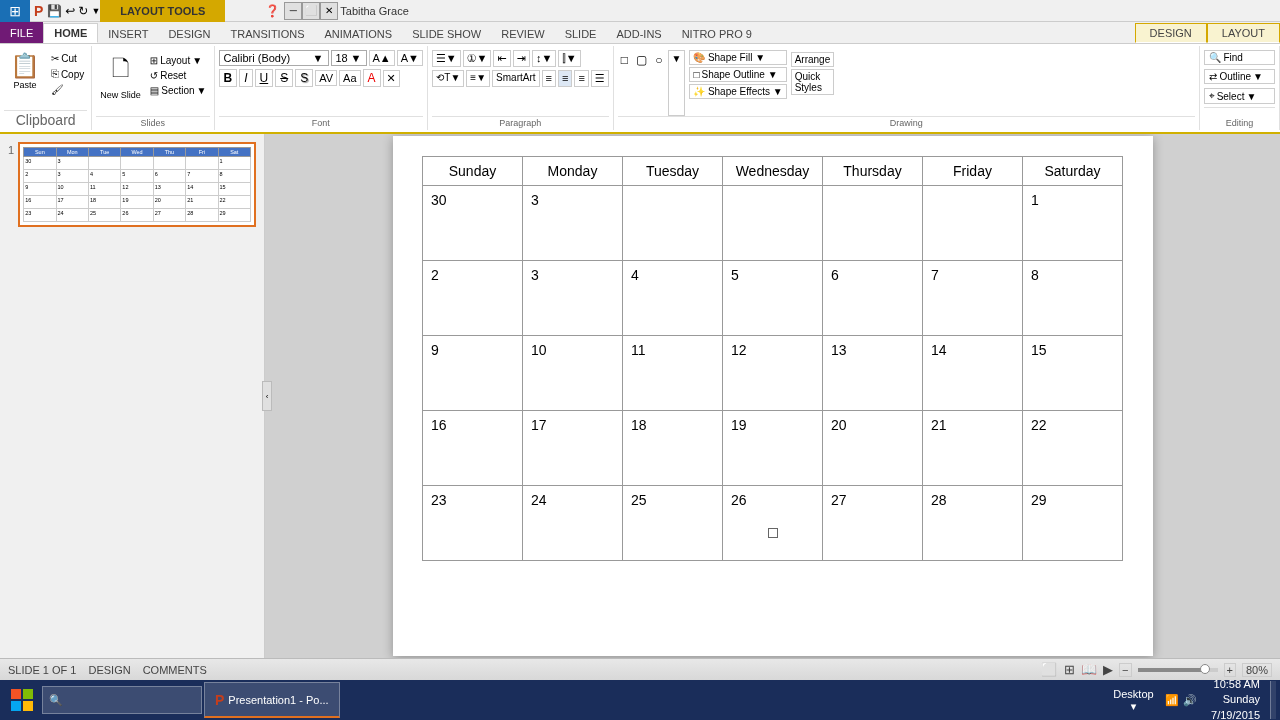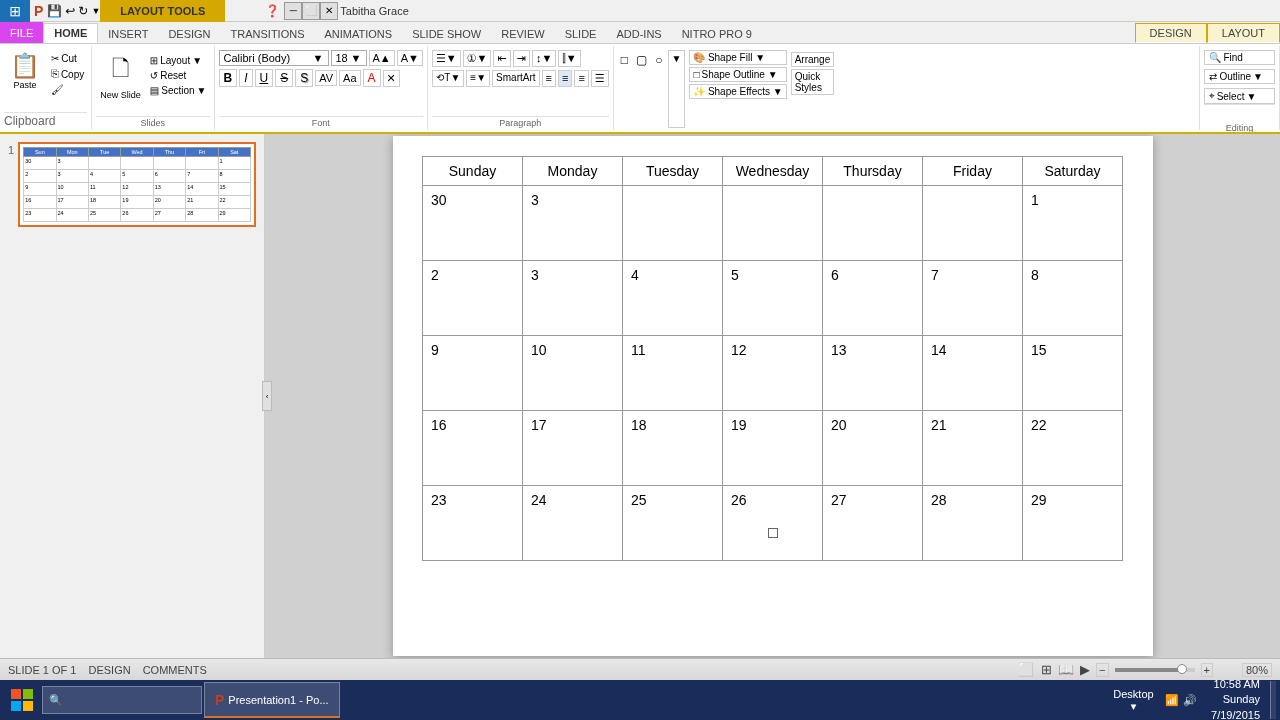--- a/index.html
+++ b/index.html
@@ -50,21 +50,21 @@
 
     <div style="font-size:12px; margin-right:4px; cursor:pointer;">❓</div>
     <div style="width:18px; height:18px; border:1px solid #999; background:#e0e0e0; display:flex; align-items:center; justify-content:center; font-size:10px; cursor:pointer;">─</div>
     <div style="width:18px; height:18px; border:1px solid #999; background:#e0e0e0; display:flex; align-items:center; justify-content:center; font-size:10px; cursor:pointer;">⬜</div>
     <div style="width:18px; height:18px; border:1px solid #999; background:#e0e0e0; display:flex; align-items:center; justify-content:center; font-size:10px; cursor:pointer; margin-right:2px;">✕</div>
 
     <div style="font-size:11px; color:#333; margin-right:8px;">Tabitha Grace</div>
   </div>
 
   <div style="height:22px; background:#f0f0f0; display:flex; align-items:flex-end; border-bottom:1px solid #ccc;">
-    <div style="padding:3px 10px; font-size:11px; background:#d946ef; color:white; cursor:pointer; height:100%; display:flex; align-items:center;">FILE</div>
+    <div style="padding:3px 10px; font-size:11px; background:#701a75; color:white; cursor:pointer; height:100%; display:flex; align-items:center;">FILE</div>
     <div style="padding:3px 10px; font-size:11px; background:white; border:1px solid #d0d0d0; border-bottom:1px solid white; color:#333; font-weight:bold; cursor:pointer;">HOME</div>
     <div style="padding:3px 10px; font-size:11px; cursor:pointer; color:#444;">INSERT</div>
     <div style="padding:3px 10px; font-size:11px; cursor:pointer; color:#444;">DESIGN</div>
     <div style="padding:3px 10px; font-size:11px; cursor:pointer; color:#444;">TRANSITIONS</div>
     <div style="padding:3px 10px; font-size:11px; cursor:pointer; color:#444;">ANIMATIONS</div>
     <div style="padding:3px 10px; font-size:11px; cursor:pointer; color:#444;">SLIDE SHOW</div>
     <div style="padding:3px 10px; font-size:11px; cursor:pointer; color:#444;">REVIEW</div>
     <div style="padding:3px 10px; font-size:11px; cursor:pointer; color:#444;">SLIDE</div>
     <div style="padding:3px 10px; font-size:11px; cursor:pointer; color:#444;">ADD-INS</div>
     <div style="padding:3px 10px; font-size:11px; cursor:pointer; color:#444;">NITRO PRO 9</div>
@@ -83,21 +83,21 @@
           <span style="font-size:9px;">Paste</span>
         </div>
         <div style="display:flex; flex-direction:column; gap:2px; padding-top:2px;">
           <div style="display:flex; align-items:center; gap:2px; padding:1px 3px; cursor:pointer; font-size:10px;"><span>✂</span> Cut</div>
           <div style="display:flex; align-items:center; gap:2px; padding:1px 3px; cursor:pointer; font-size:10px;"><span>⎘</span> Copy</div>
           <div style="display:flex; align-items:center; gap:2px; padding:1px 3px; cursor:pointer; font-size:10px;">
               <span>🖌</span>
             </div>
         </div>
       </div>
-      <div style="font-size:12px; color:#666; border-top:1px solid #e0e0e0; padding-top:1px;">Clipboard</div>
+      <div style="font-size:14px; color:#666; text-align:center; border-top:1px solid #e0e0e0; padding-top:1px;">Clipboard</div>
     </div>
 
     <div style="display:flex; flex-direction:column; border-right:1px solid #e0e0e0; padding:2px 4px;">
       <div style="display:flex; gap:2px; flex:1; align-items:flex-start; padding-top:2px;">
         <div style="display:flex; flex-direction:column; align-items:center; padding:2px 4px; cursor:pointer;">
           <span style="font-size:22px;">🗋</span>
           <span style="font-size:9px; text-align:center;">New
 Slide</span>
         </div>
         <div style="display:flex; flex-direction:column; gap:2px; padding-top:4px;">
@@ -176,32 +176,33 @@
         <div style="display:flex; flex-direction:column; gap:2px;">
           <div style="font-size:10px; cursor:pointer; padding:1px 3px; border:1px solid #ccc; display:flex; align-items:center; gap:2px;"><span>🎨</span> Shape Fill ▼</div>
           <div style="font-size:10px; cursor:pointer; padding:1px 3px; border:1px solid #ccc; display:flex; align-items:center; gap:2px;"><span>□</span> Shape Outline ▼</div>
           <div style="font-size:10px; cursor:pointer; padding:1px 3px; border:1px solid #ccc; display:flex; align-items:center; gap:2px;"><span>✨</span> Shape Effects ▼</div>
         </div>
         <div style="display:flex; flex-direction:column; gap:2px; padding-top:2px;">
           <div style="font-size:10px; cursor:pointer; padding:1px 3px; border:1px solid #ccc;">Arrange</div>
           <div style="font-size:10px; cursor:pointer; padding:1px 3px; border:1px solid #ccc;">Quick<br>Styles</div>
         </div>
       </div>
+      <div style="font-size:9px; color:#666; text-align:center; border-top:1px solid #e0e0e0; padding-top:1px;">Drawing</div>
     </div>
 
     <div style="display:flex; flex-direction:column; border-right:1px solid #e0e0e0; padding:2px 4px; min-width:80px;">
       <div style="display:flex; flex-direction:column; gap:4px; flex:1; padding-top:2px;">
         <div style="font-size:10px; cursor:pointer; padding:1px 4px; border:1px solid #ccc; display:flex; align-items:center; gap:2px;">
             <span>🔍</span>
             <span>Find</span>
           </div>
         <div style="font-size:10px; cursor:pointer; padding:1px 4px; border:1px solid #ccc; display:flex; align-items:center; gap:2px;"><span>⇄</span><span>Outline</span> ▼</div>
         <div style="font-size:10px; cursor:pointer; padding:1px 4px; border:1px solid #ccc; display:flex; align-items:center; gap:2px;"><span>⌖</span><span>Select</span> ▼</div>
       </div>
-      <div style="font-size:9px; color:#666; text-align:center; border-top:1px solid #e0e0e0; padding-top:18px;">Editing</div>
+      <div style="font-size:9px; color:#666; text-align:center; border-top:1px solid #e0e0e0; padding-top:10px;">Editing</div>
     </div>
 
   </div>
 
   <div style="display:flex; flex:1; height:calc(720px - 22px - 22px - 90px - 22px - 40px);">
 
     <div style="width:265px; background:#f0f0f0; border-right:1px solid #ccc; padding:8px; position:relative;">
       <div style="display:flex; gap:4px; align-items:flex-start;">
         <span style="font-size:11px; color:#666; padding-top:2px;">1</span>
         <div style="background:white; border:2px solid #e07020; padding:3px; flex:1;">
@@ -350,21 +351,21 @@
       <div style="cursor:pointer; font-size:13px;">⬜</div>
       <div style="cursor:pointer; font-size:13px;">⊞</div>
       <div style="cursor:pointer; font-size:13px;">📖</div>
       <div style="cursor:pointer; font-size:13px;">▶</div>
       <div style="cursor:pointer; font-size:11px; border:1px solid #ccc; padding:0 2px;">−</div>
       <div style="width:80px; height:4px; background:#ccc; position:relative; cursor:pointer;">
         <div style="height:4px; background:#888; width:80%;"></div>
         <div style="position:absolute; top:-4px; left:78%; width:10px; height:10px; background:white; border:1px solid #888; border-radius:50%; cursor:pointer;"></div>
       </div>
       <div style="cursor:pointer; font-size:11px; border:1px solid #ccc; padding:0 2px;">+</div>
-      <div style="cursor:pointer; font-size:11px; border:1px solid #ccc; padding:0 3px;margin-left:23px;">80%</div>
+      <div style="cursor:pointer; font-size:11px; border:1px solid #ccc; padding:0 3px;">80%</div>
     </div>
   </div>
 
   <div style="height:40px; background:rgba(10,30,80,0.92); display:flex; align-items:center; padding:0 4px; gap:2px;">
     <div style="width:36px; height:38px; display:flex; align-items:center; justify-content:center; font-size:20px; cursor:pointer;">
       <svg width="22" height="22" viewBox="0 0 22 22">
         <rect x="0" y="0" width="10" height="10" fill="#f35325"></rect>
         <rect x="12" y="0" width="10" height="10" fill="#81bc06"></rect>
         <rect x="0" y="12" width="10" height="10" fill="#05a6f0"></rect>
         <rect x="12" y="12" width="10" height="10" fill="#ffba08"></rect>

